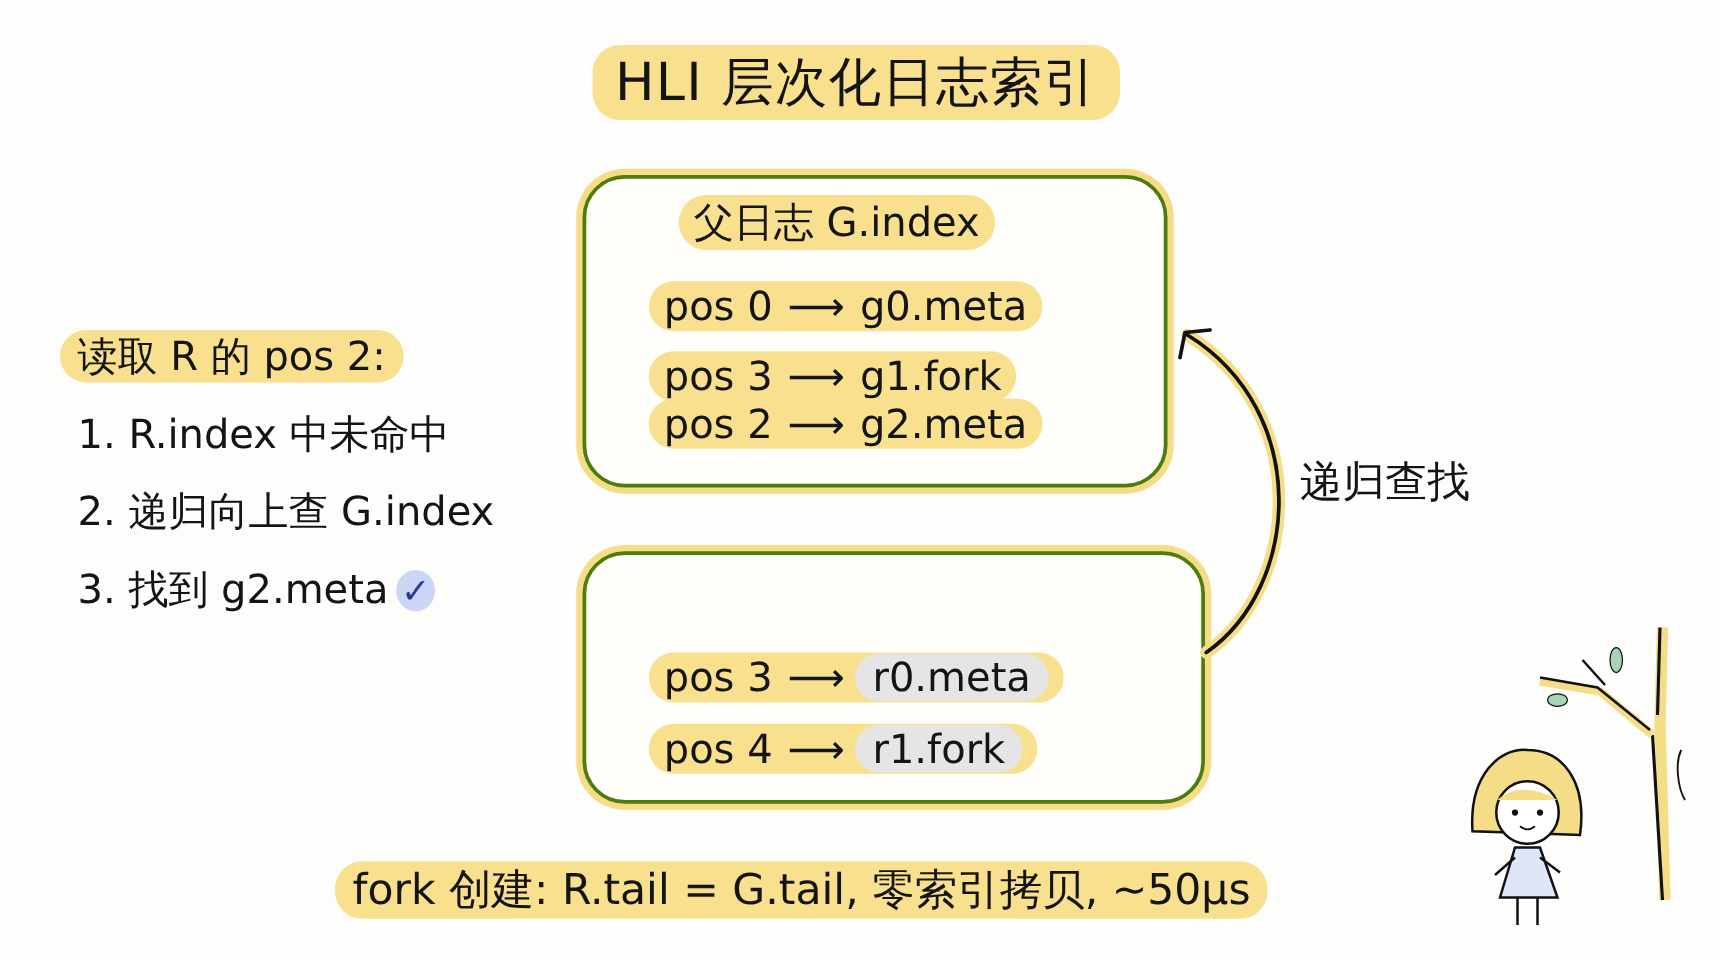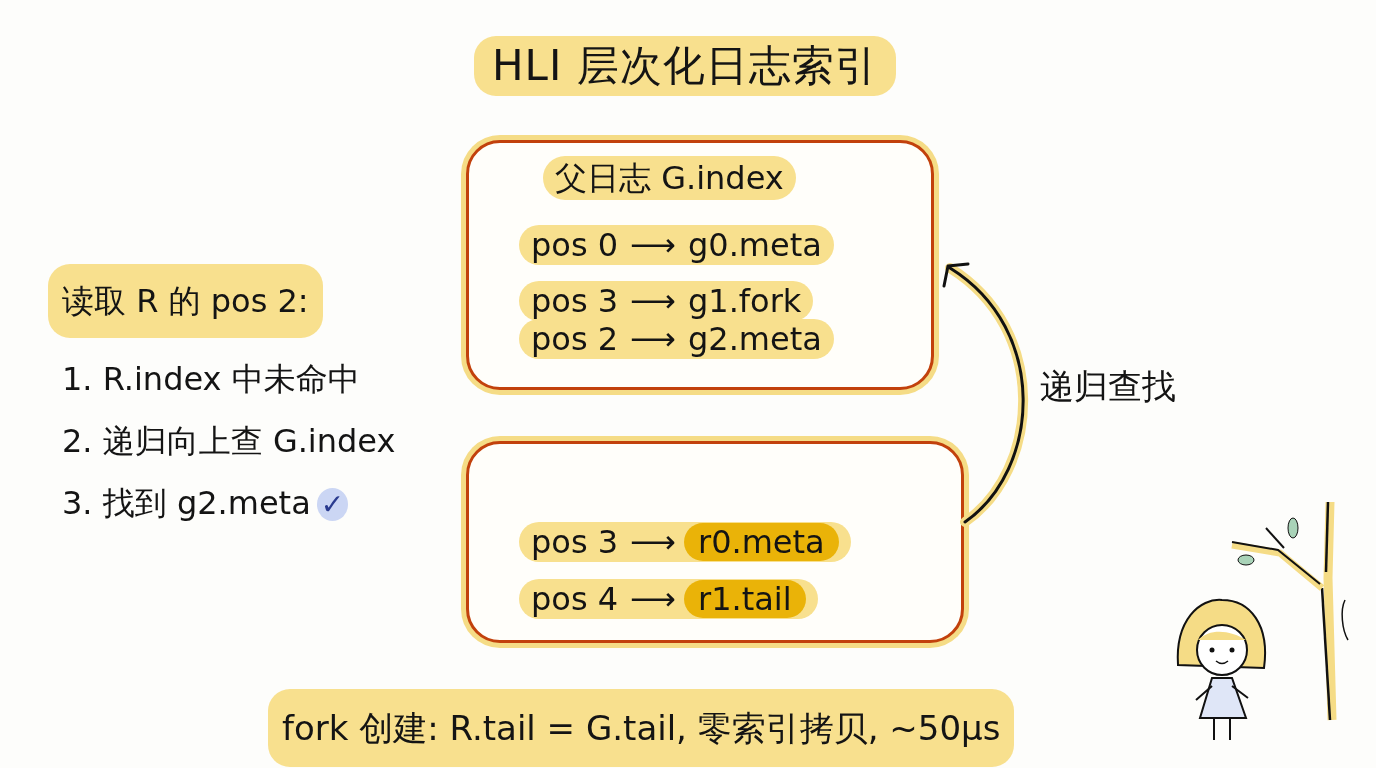--- a/index.html
+++ b/index.html
@@ -13,48 +13,48 @@
     background: #f8e08e;
     border-radius: 22px;
     display: inline-block;
   }
   .title {
     position: absolute; left: 434px; top: 36px;
     font-size: 42px; line-height: 60px; padding: 0 18px; letter-spacing: 1px; margin-left: 40px;
   }
   .box {
     position: absolute;
-    border: 3px solid #c2410c;
+    border: 3px solid #4d7c0f;
     border-radius: 34px;
     box-shadow: 0 0 0 5px #f5dc86;
     background: #fffefa;
   }
   .box.parent { left: 466px; top: 140px; width: 462px; height: 244px; }
   .box.child  { left: 466px; top: 441px; width: 492px; height: 196px; }
   .box-title {
     position: absolute; font-size: 32px; line-height: 44px; padding: 0 12px;
   }
   .parent .box-title { left: 74px; top: 13px; }
   .child .box-title { left: 14px; top: 15px; padding: 0 10px; }
   .row {
     position: absolute; font-size: 32px; line-height: 40px;
     padding: 0 12px; white-space: nowrap;
   }
   .row .arrow { margin: 0 12px; }
   .row .blue {
-    background: #eab308; border-radius: 20px; padding: 0 14px; margin-left: -4px;
+    background: #e5e5e5; border-radius: 20px; padding: 0 14px; margin-left: -4px;
   }
   .left-panel { position: absolute; left: 48px; top: 264px; }
-  .left-head { font-size: 32px; line-height: 42px; padding: 16px 14px; }
+  .left-head { font-size: 32px; line-height: 42px; padding: 0 14px; }
   .step { font-size: 32px; line-height: 42px; margin-top: 20px; padding-left: 14px; white-space: nowrap; }
   .check { color: #2a3b8f; background: #cbd6f4; border-radius: 50%; padding: 0 4px; margin-left: 6px; font-size: 28px; }
   .rec-label { position: absolute; left: 1040px; top: 362px; font-size: 34px; line-height: 48px; }
   .footer {
     position: absolute; left: 268px; top: 689px;
-    font-size: 34px; line-height: 46px; padding: 16px 14px; white-space: nowrap;
+    font-size: 34px; line-height: 46px; padding: 0 14px; white-space: nowrap;
   }
   svg.overlay { position: absolute; left: 0; top: 0; }
 </style>
 </head>
 <body>
 
 <div class="title hl">HLI 层次化日志索引</div>
 
 <div class="box parent">
   <div class="box-title hl">父日志 G.index</div>
@@ -67,21 +67,21 @@
   <div class="row hl" style="left:50px; top:176px;">
     <span>pos 2</span><span class="arrow">⟶</span><span>g2.meta</span>
   </div>
 </div>
 
 <div class="box child">
   <div class="row hl" style="left:50px; top:78px;">
     <span>pos 3</span><span class="arrow">⟶</span><span class="blue">r0.meta</span>
   </div>
   <div class="row hl" style="left:50px; top:135px;">
-    <span>pos 4</span><span class="arrow">⟶</span><span class="blue">r1.tail</span>
+    <span>pos 4</span><span class="arrow">⟶</span><span class="blue">r1.fork</span>
   </div>
 </div>
 
 <svg class="overlay" width="1376" height="768">
   <path d="M965 522 C 1040 470, 1050 330, 950 268" fill="none" stroke="#f5dc86" stroke-width="10" stroke-linecap="round"></path>
   <path d="M965 522 C 1040 470, 1050 330, 950 268" fill="none" stroke="#111" stroke-width="3" stroke-linecap="round"></path>
   <path d="M944 286 L948 266 L968 264" fill="none" stroke="#111" stroke-width="3" stroke-linecap="round" stroke-linejoin="round"></path>
 </svg>
 <div class="rec-label">递归查找</div>
 

